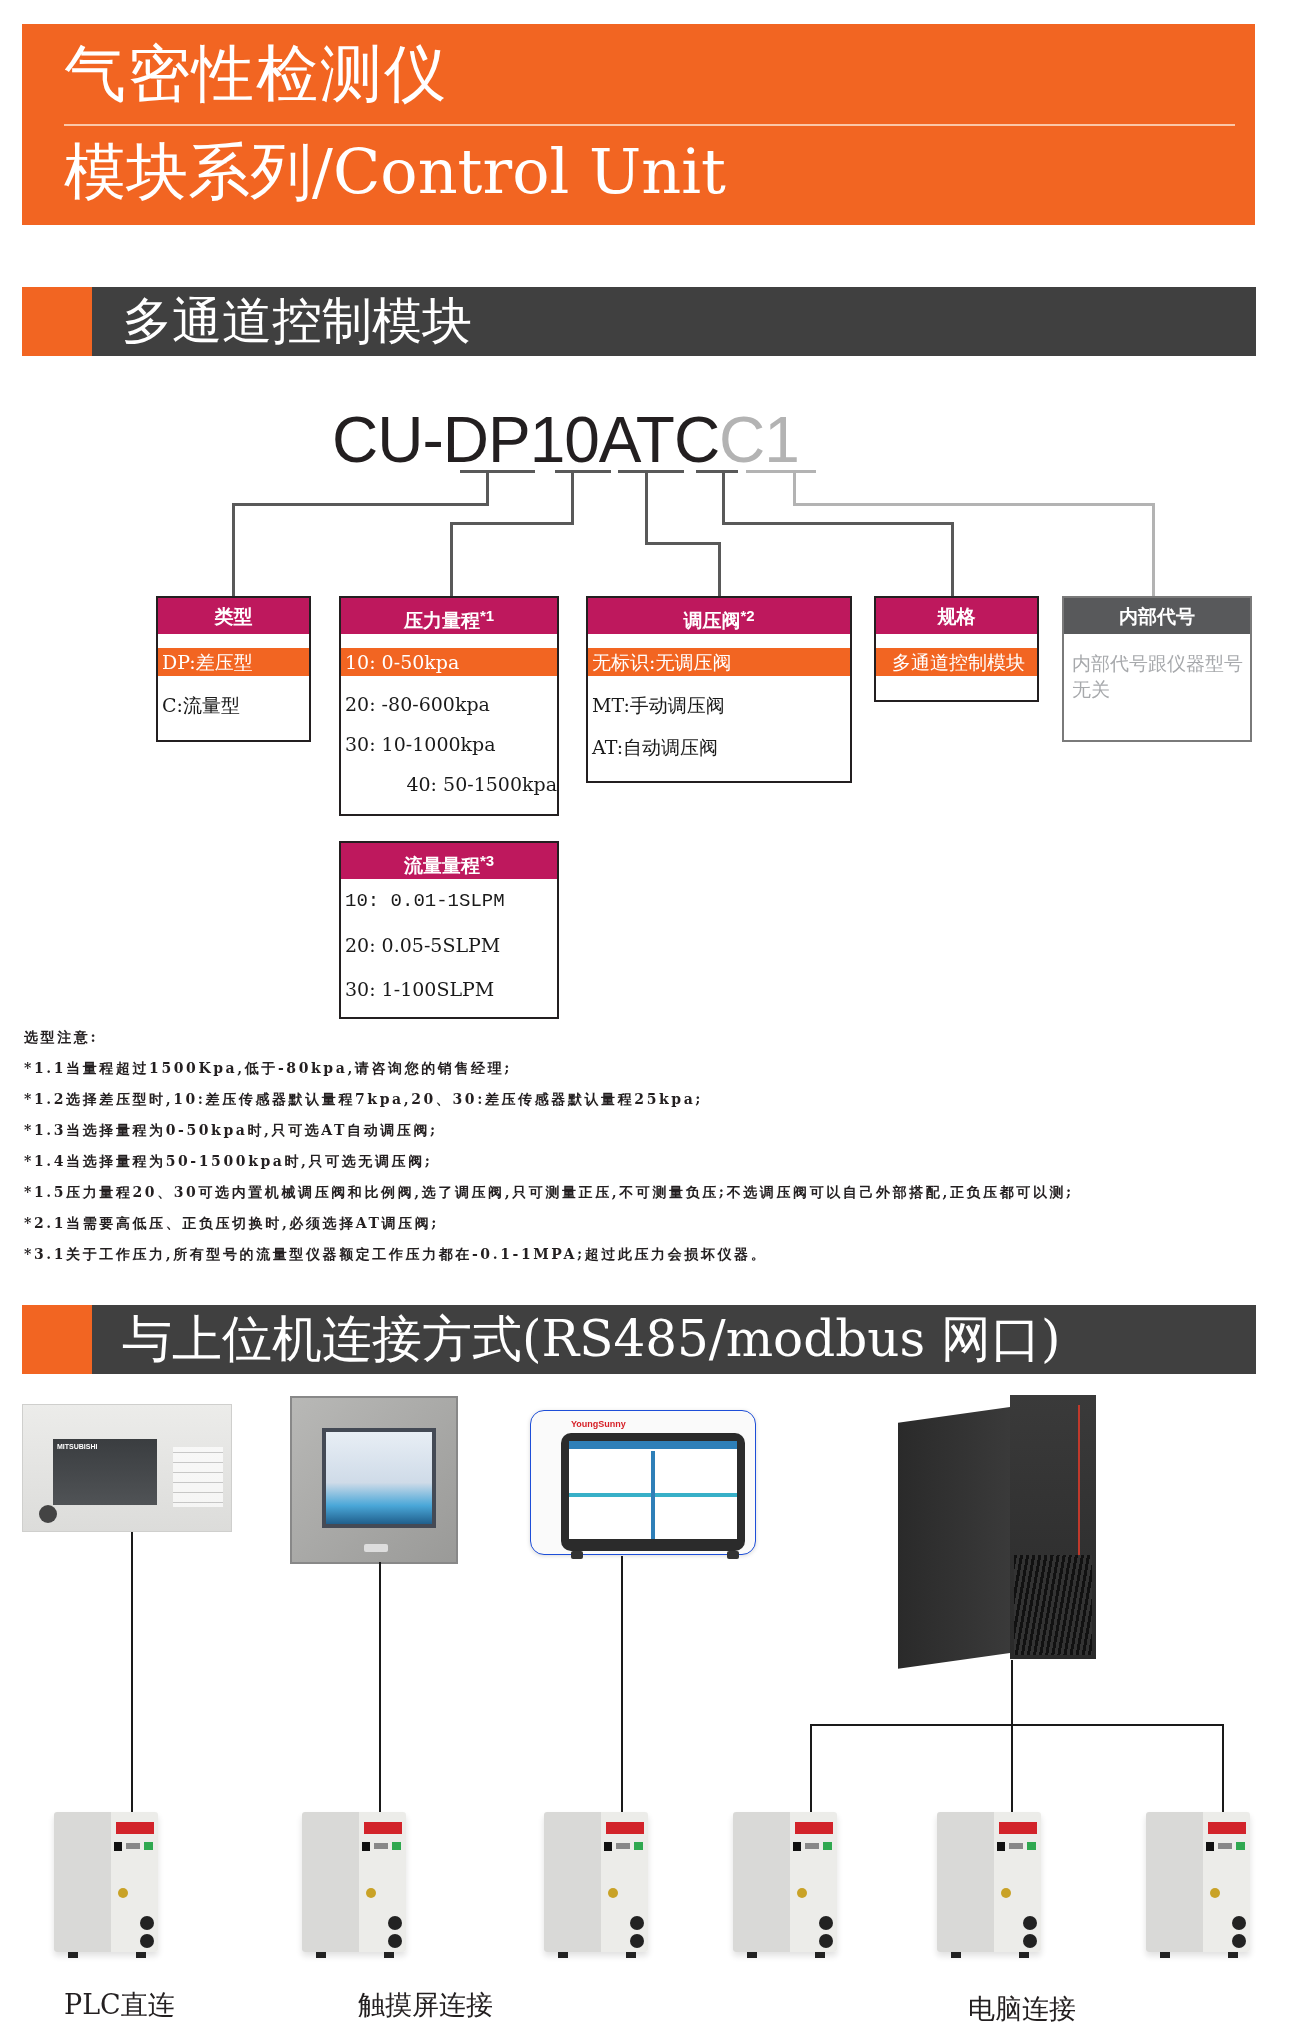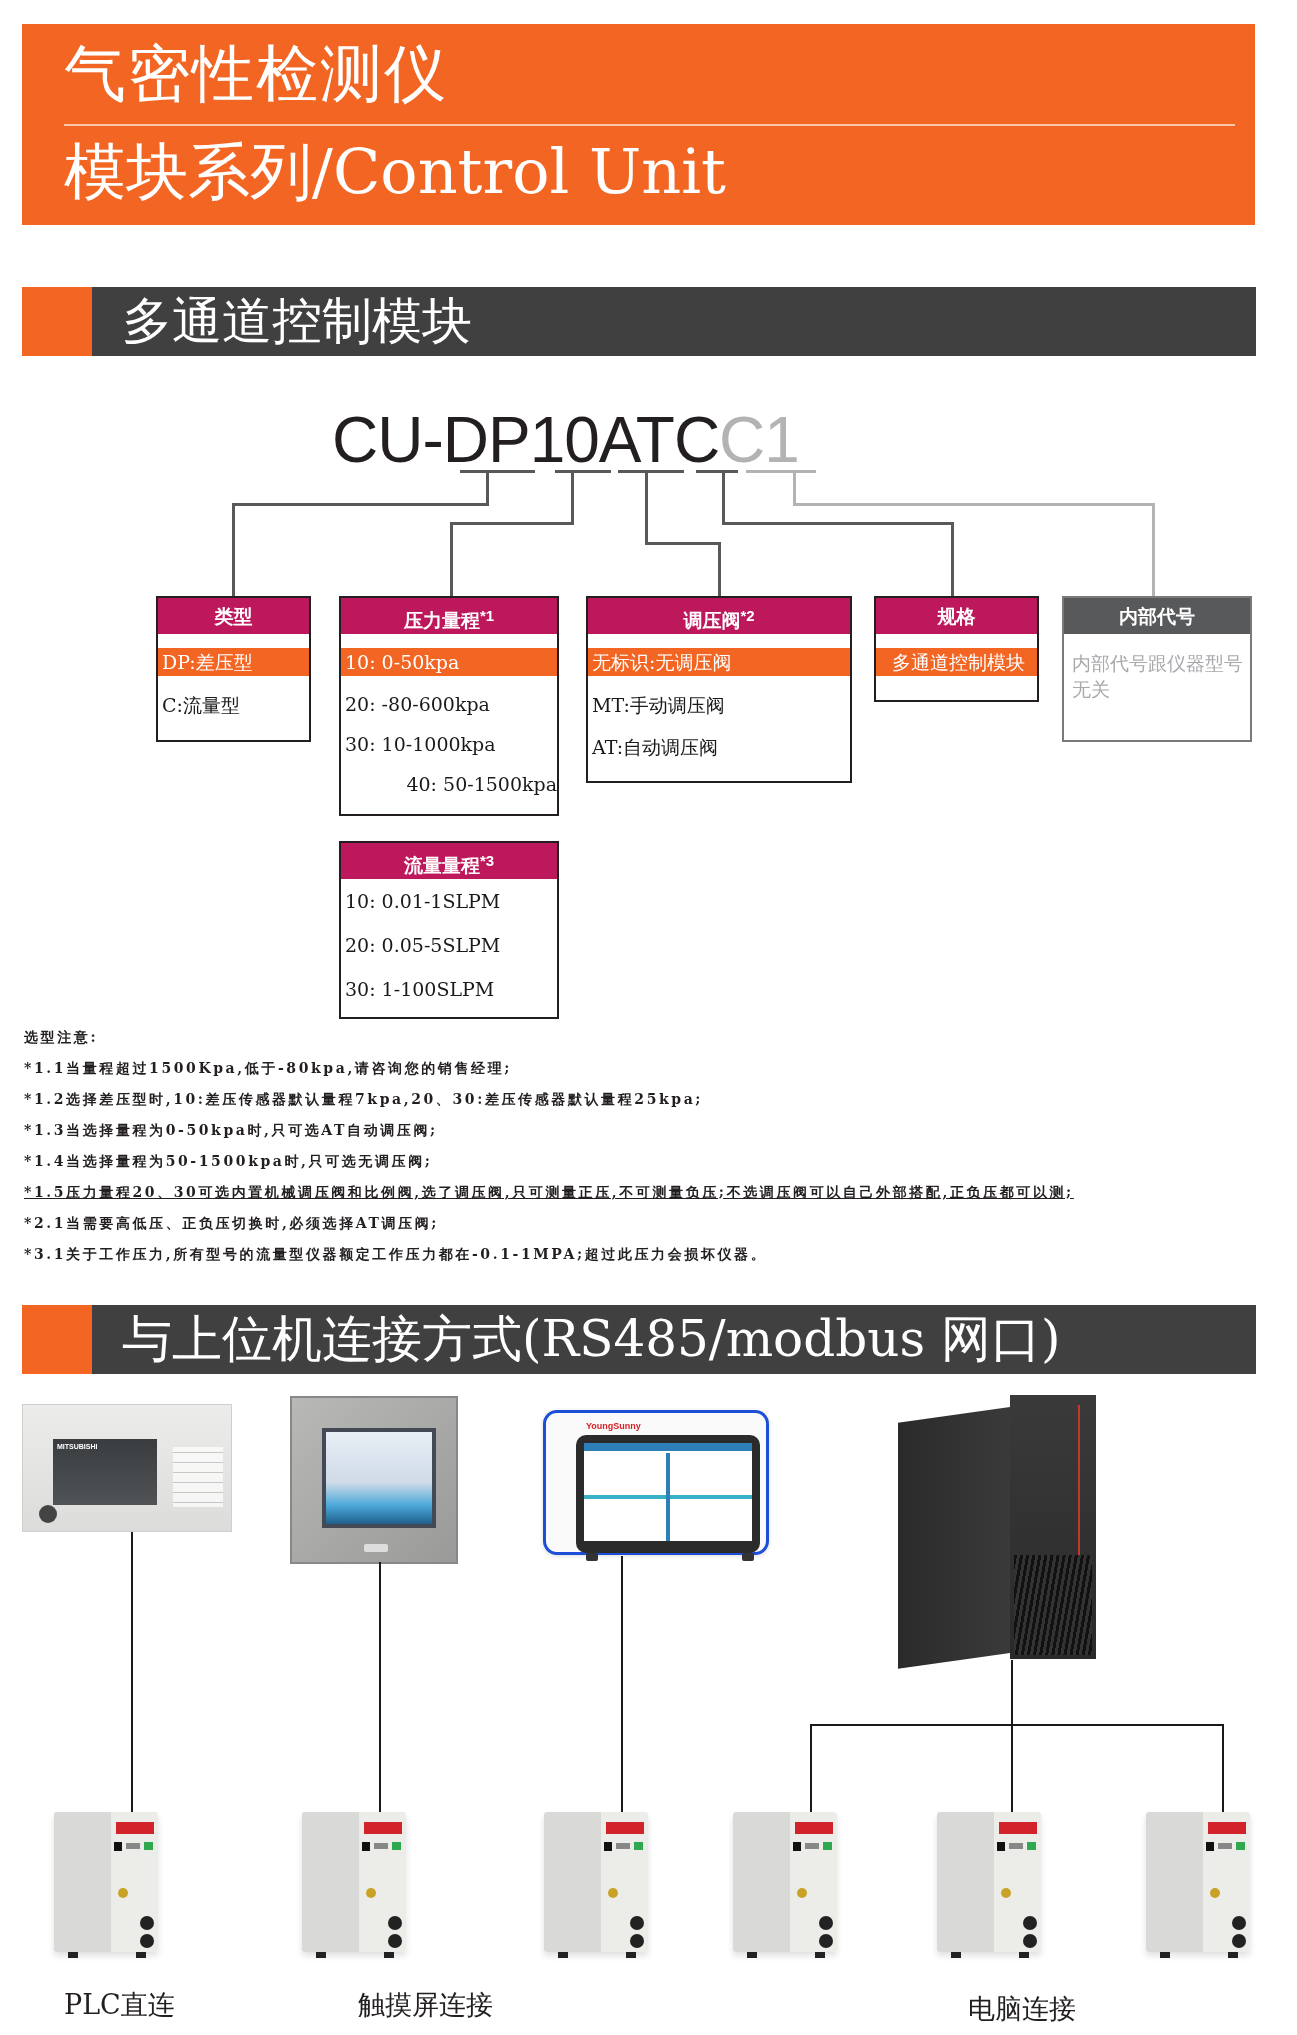--- a/index.html
+++ b/index.html
@@ -47,21 +47,21 @@
   .plc { left: 22px; top: 1404px; width: 210px; height: 128px; background: linear-gradient(#ececea, #dcdcda); border: 1px solid #cfcfcd; }
   .plc-panel { left: 30px; top: 34px; width: 104px; height: 66px; background: linear-gradient(#3a3d40, #505356); }
   .plc-brand { left: 4px; top: 4px; font-family: "Liberation Sans", sans-serif; font-size: 7px; color: #fff; font-weight: bold; }
   .plc-leds { left: 150px; top: 42px; width: 50px; height: 60px; background: repeating-linear-gradient(#fff 0 5px, #bbb 5px 6px, #fff 6px 10px); opacity: .7; }
   .plc-port { left: 16px; top: 100px; width: 18px; height: 18px; border-radius: 50%; background: #444; }
 
   .hmi { left: 290px; top: 1396px; width: 168px; height: 168px; background: linear-gradient(135deg, #b8b8b6, #9a9a98); border: 2px solid #888; }
   .hmi-screen { left: 30px; top: 30px; width: 114px; height: 100px; background: linear-gradient(#e8eef5 0%, #cfdbe8 55%, #4aa7d8 80%, #205f8c 100%); border: 4px solid #444a55; }
   .hmi-logo { left: 72px; top: 146px; width: 24px; height: 8px; background: #ddd; border-radius: 2px; }
 
-  .tester { left: 530px; top: 1410px; width: 226px; height: 145px; background: #fafafa; border: 3px solid #1d4ed8; border-radius: 14px; box-shadow: 0 1px 4px rgba(0,0,0,.15); margin-left: 13px; }
+  .tester { left: 530px; top: 1410px; width: 226px; height: 145px; background: #fafafa; border: 1px solid #1d4ed8; border-radius: 14px; box-shadow: 0 1px 4px rgba(0,0,0,.15); }
   .tester-brand { left: 40px; top: 8px; font-family: "Liberation Sans", sans-serif; font-size: 9px; color: #d62027; font-weight: bold; }
   .tester-screen { left: 30px; top: 22px; width: 184px; height: 118px; background: #2b2b2b; border-radius: 10px; }
   .tester-lcd { left: 8px; top: 8px; width: 168px; height: 98px; background: linear-gradient(#2e7fb8 0 8%, #fff 8% 100%); }
   .tester-grid { left: 0; top: 10px; width: 168px; height: 88px; background:
       linear-gradient(90deg, transparent 49%, #2e7fb8 49% 51%, transparent 51%),
       linear-gradient(transparent 48%, #38b0c8 48% 52%, transparent 52%); }
   .tester-foot { top: 140px; width: 12px; height: 8px; background: #333; border-radius: 2px; }
 
   .pc { left: 898px; top: 1395px; width: 200px; height: 265px; }
   .pc-side { left: 0; top: 12px; width: 112px; height: 246px; background: linear-gradient(90deg, #2a2a2a, #3a3a3a); transform: skewY(-8deg); transform-origin: top right; }
@@ -159,33 +159,33 @@
 </div>
 
 <div class="box grey" style="left:1062px; top:596px; width:190px; height:146px;">
   <div class="box-head"><span>内部代号</span></div>
   <div class="grey-text" style="padding-top:16px;">内部代号跟仪器型号无关</div>
 </div>
 
 <div class="box" style="left:339px; top:841px; width:220px; height:178px;">
   <div class="box-head"><span>流量量程</span><sup>*3</sup></div>
   <div class="box-body" style="padding-top:0;">
-    <div class="opt" style="height:44px;line-height:44px;">10:  0.01-1SLPM</div>
+    <div class="opt" style="height:44px;line-height:44px;font-family:Liberation Mono, monospace;">10:  0.01-1SLPM</div>
     <div class="opt" style="height:44px;line-height:44px;">20:  0.05-5SLPM</div>
     <div class="opt" style="height:44px;line-height:44px;">30:  1-100SLPM</div>
   </div>
 </div>
 
 <div class="abs notes">
   <div>选型注意:</div>
   <div>*1.1当量程超过1500Kpa,低于-80kpa,请咨询您的销售经理;</div>
   <div>*1.2选择差压型时,10:差压传感器默认量程7kpa,20、30:差压传感器默认量程25kpa;</div>
   <div>*1.3当选择量程为0-50kpa时,只可选AT自动调压阀;</div>
   <div>*1.4当选择量程为50-1500kpa时,只可选无调压阀;</div>
-  <div class="wrap" style="width:1170px;text-decoration:underline;">*1.5压力量程20、30可选内置机械调压阀和比例阀,选了调压阀,只可测量正压,不可测量负压;不选调压阀可以自己外部搭配,正负压都可以测;</div>
+  <div class="wrap" style="width:1170px;">*1.5压力量程20、30可选内置机械调压阀和比例阀,选了调压阀,只可测量正压,不可测量负压;不选调压阀可以自己外部搭配,正负压都可以测;</div>
   <div>*2.1当需要高低压、正负压切换时,必须选择AT调压阀;</div>
   <div>*3.1关于工作压力,所有型号的流量型仪器额定工作压力都在-0.1-1MPA;超过此压力会损坏仪器。</div>
 </div>
 
 <div class="abs section-bar" style="top:1305px;">
   <div class="abs section-accent"></div>
   <div class="abs section-title">与上位机连接方式(RS485/modbus 网口)</div>
 </div>
 
 <div class="abs plc">

